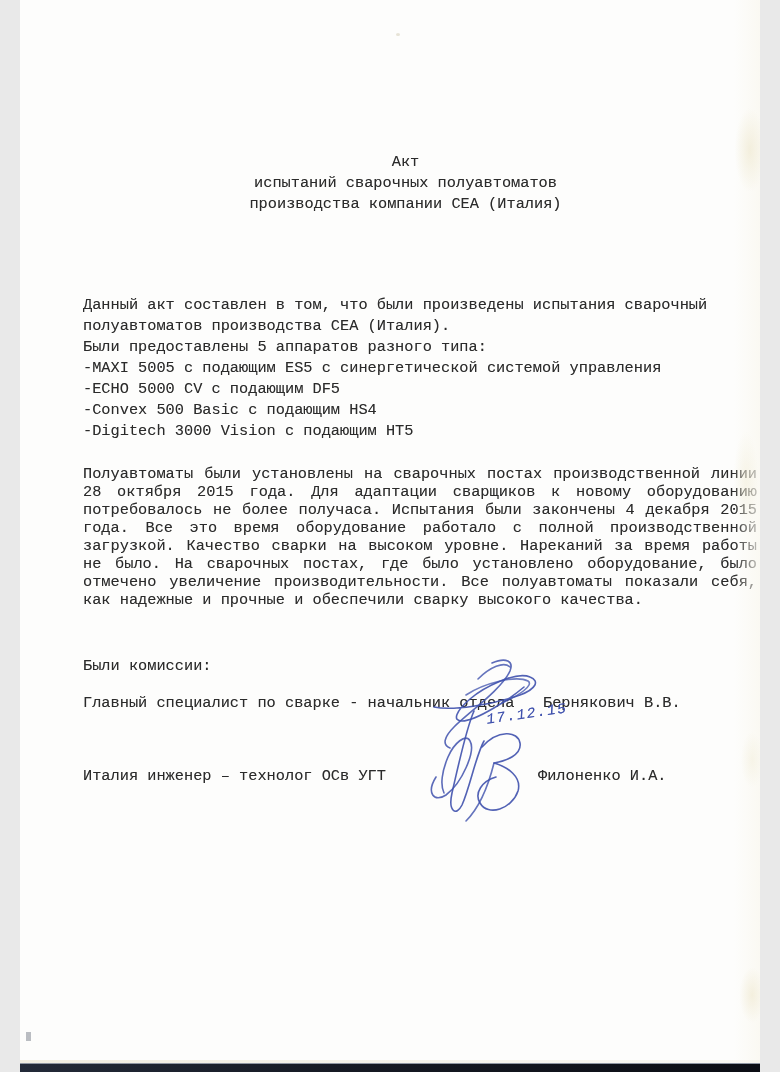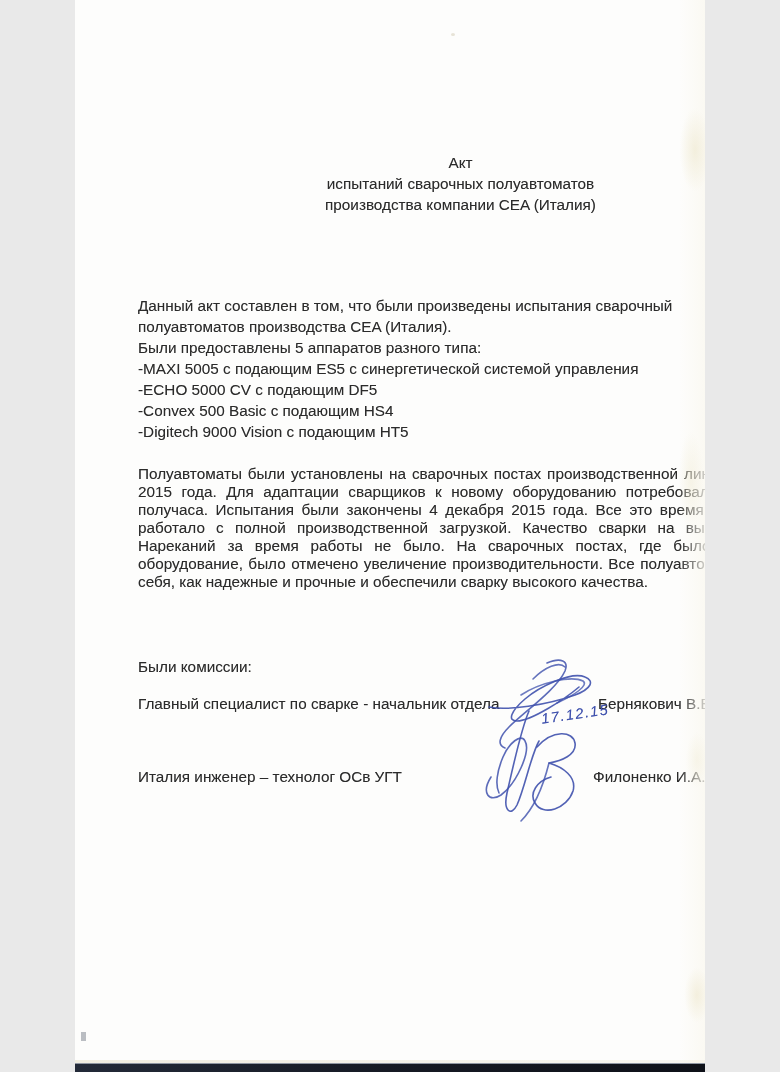--- a/index.html
+++ b/index.html
@@ -1,22 +1,22 @@
 <!DOCTYPE html>
 <html style="--paper: #fdfdfc; --text: #2b2b2b; --ink-blue: #3f51ad; --scan-edge-dark: #10131a; --edge-cream: #ece5cf;"><head>
 <meta charset="utf-8">
 <style>
   html,body{margin:0;padding:0;background:#e9e9e9;}
   .page{
     position:relative;
-    width:630px;height:1072px;
+    width:740px;height:1072px;
     margin:0 auto;
     background:var(--paper,#fdfdfc);
     overflow:hidden;
-    font-family:Liberation Sans, sans-serif;
+    font-family:Liberation Mono, monospace;
     color:var(--text,#2b2b2b);
     -webkit-font-smoothing:antialiased;
   }
   .txt{font-size:15.3px;line-height:21px;text-shadow:0 0 .5px rgba(45,45,45,.35);}
   .title{position:absolute;left:63px;top:152px;width:645px;text-align:center;}
   .intro{position:absolute;left:63px;top:295px;width:690px;}
   .intro .line{white-space:nowrap;}
   .body-par{
     position:absolute;left:63px;top:465px;width:674px;
     text-align:justify;text-align-last:left;line-height:18px;
@@ -74,21 +74,21 @@
     <div>производства компании CEA (Италия)</div>
   </div>
 
   <div class="intro txt">
     <div class="line">Данный акт составлен в том, что были произведены испытания сварочный</div>
     <div class="line">полуавтоматов производства CEA (Италия).</div>
     <div class="line">Были предоставлены 5 аппаратов разного типа:</div>
     <div class="line">-MAXI 5005 с подающим ES5 с синергетической системой управления</div>
     <div class="line">-ECHO 5000 CV с подающим DF5</div>
     <div class="line">-Convex 500 Basic с подающим HS4</div>
-    <div class="line">-Digitech 9000 Vision с подающим HT5</div>
+    <div class="line">-Digitech 3000 Vision с подающим HT5</div>
   </div>
 
   <div class="body-par txt">Полуавтоматы были установлены на сварочных постах производственной линии 28 октября 2015 года. Для адаптации сварщиков к новому оборудованию потребовалось не более получаса. Испытания были закончены 4 декабря 2015 года. Все это время оборудование работало с полной производственной загрузкой. Качество сварки на высоком уровне. Нареканий за время работы не было. На сварочных постах, где было установлено оборудование, было отмечено увеличение производительности. Все полуавтоматы показали себя, как надежные и прочные и обеспечили сварку высокого качества.</div>
 
   <div class="commission txt">Были комиссии:</div>
 
   <div class="role1 txt">Главный специалист по сварке - начальник отдела</div>
   <div class="name1 txt">Бернякович В.В.</div>
 
   <svg class="sig sig1" viewBox="0 0 118 96" aria-hidden="true">

